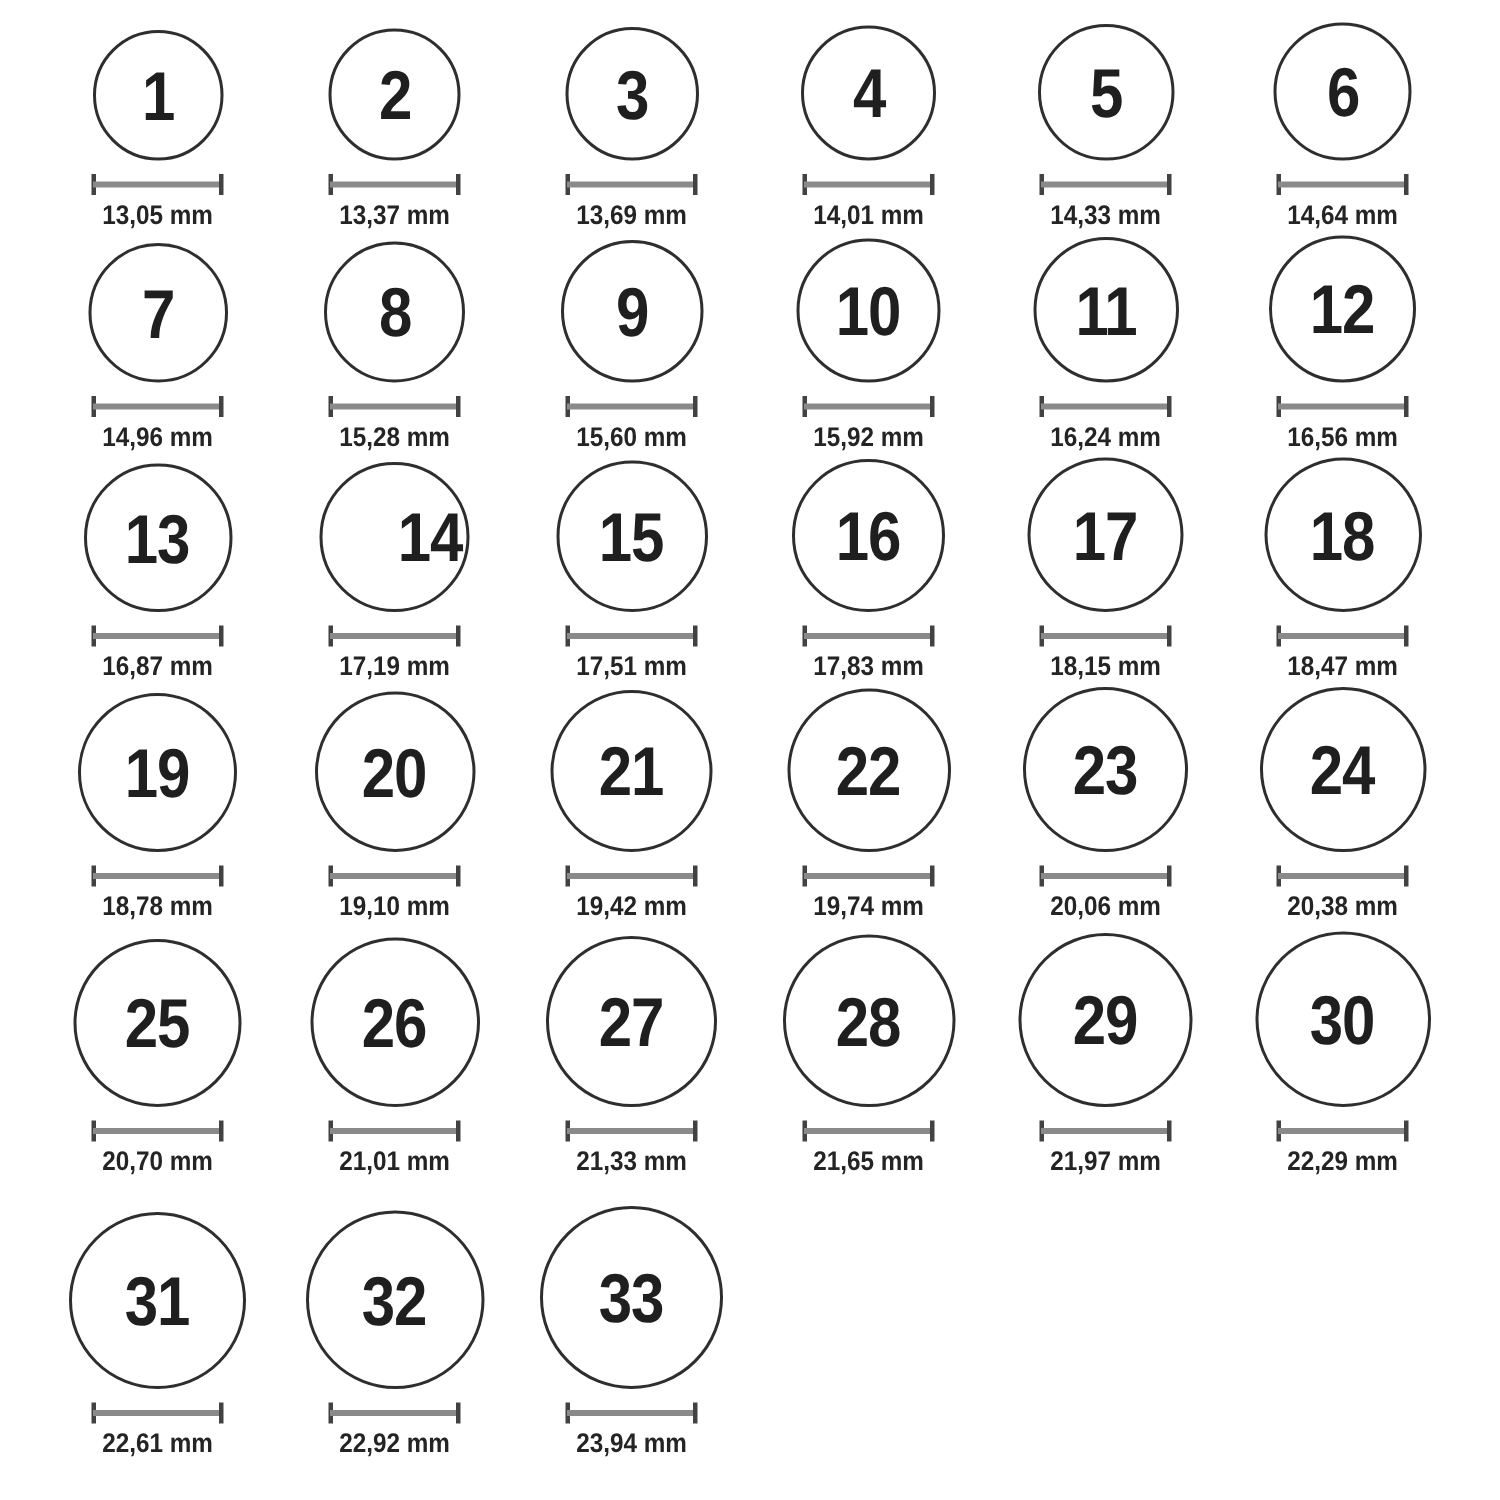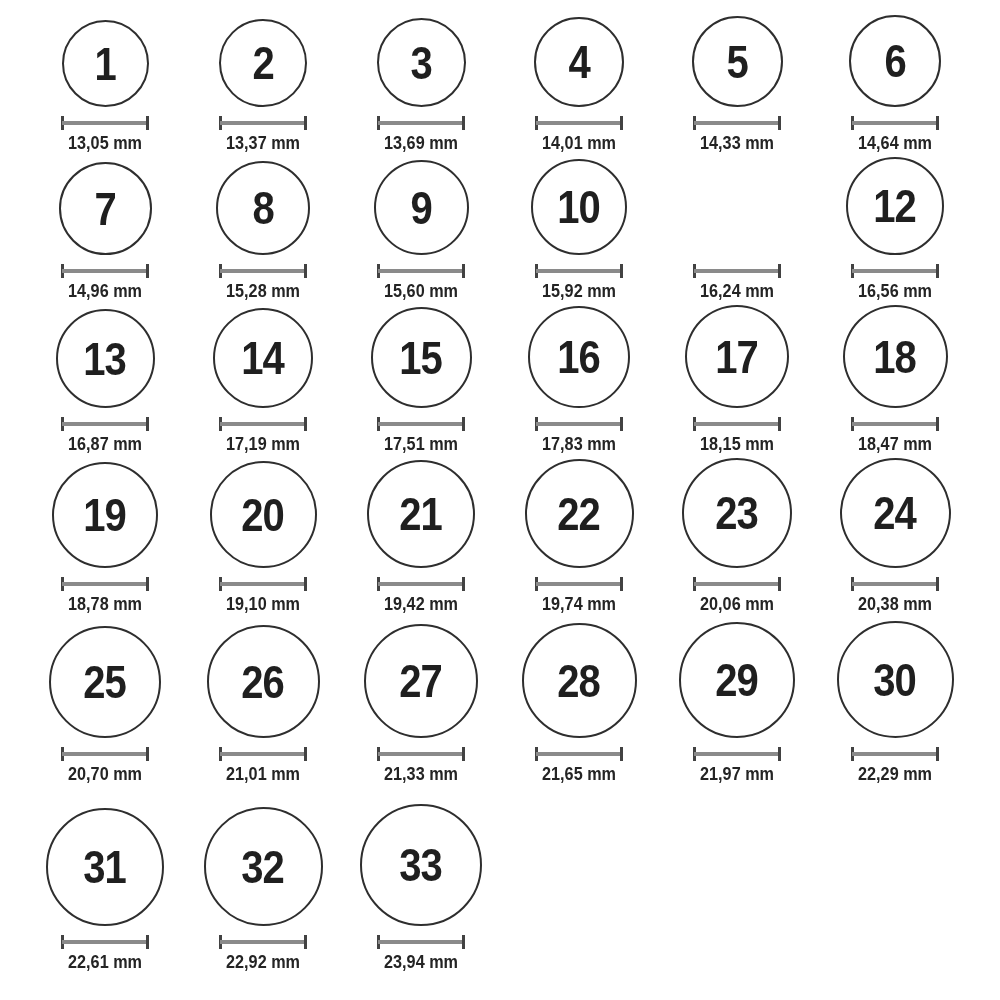--- a/index.html
+++ b/index.html
@@ -197,20 +197,23 @@
     </div>
     <div class="bar">
       <span class="tick left"></span>
       <span class="line"></span>
       <span class="tick right"></span>
     </div>
     <div class="label">15,92 mm</div>
   </div>
 
   <div class="cell">
+    <div class="circle" style="width: 97px; height: 97px;">
+      <span class="num">11</span>
+    </div>
     <div class="bar">
       <span class="tick left"></span>
       <span class="line"></span>
       <span class="tick right"></span>
     </div>
     <div class="label">16,24 mm</div>
   </div>
 
   <div class="cell">
     <div class="circle" style="width: 98px; height: 98px;">
@@ -230,21 +233,21 @@
     </div>
     <div class="bar">
       <span class="tick left"></span>
       <span class="line"></span>
       <span class="tick right"></span>
     </div>
     <div class="label">16,87 mm</div>
   </div>
 
   <div class="cell">
-    <div class="circle" style="width: 100px; height: 100px;">
+    <div class="circle" style="width: 100px; height: 100px; justify-content: flex-end;">
       <span class="num">14</span>
     </div>
     <div class="bar">
       <span class="tick left"></span>
       <span class="line"></span>
       <span class="tick right"></span>
     </div>
     <div class="label">17,19 mm</div>
   </div>
 

